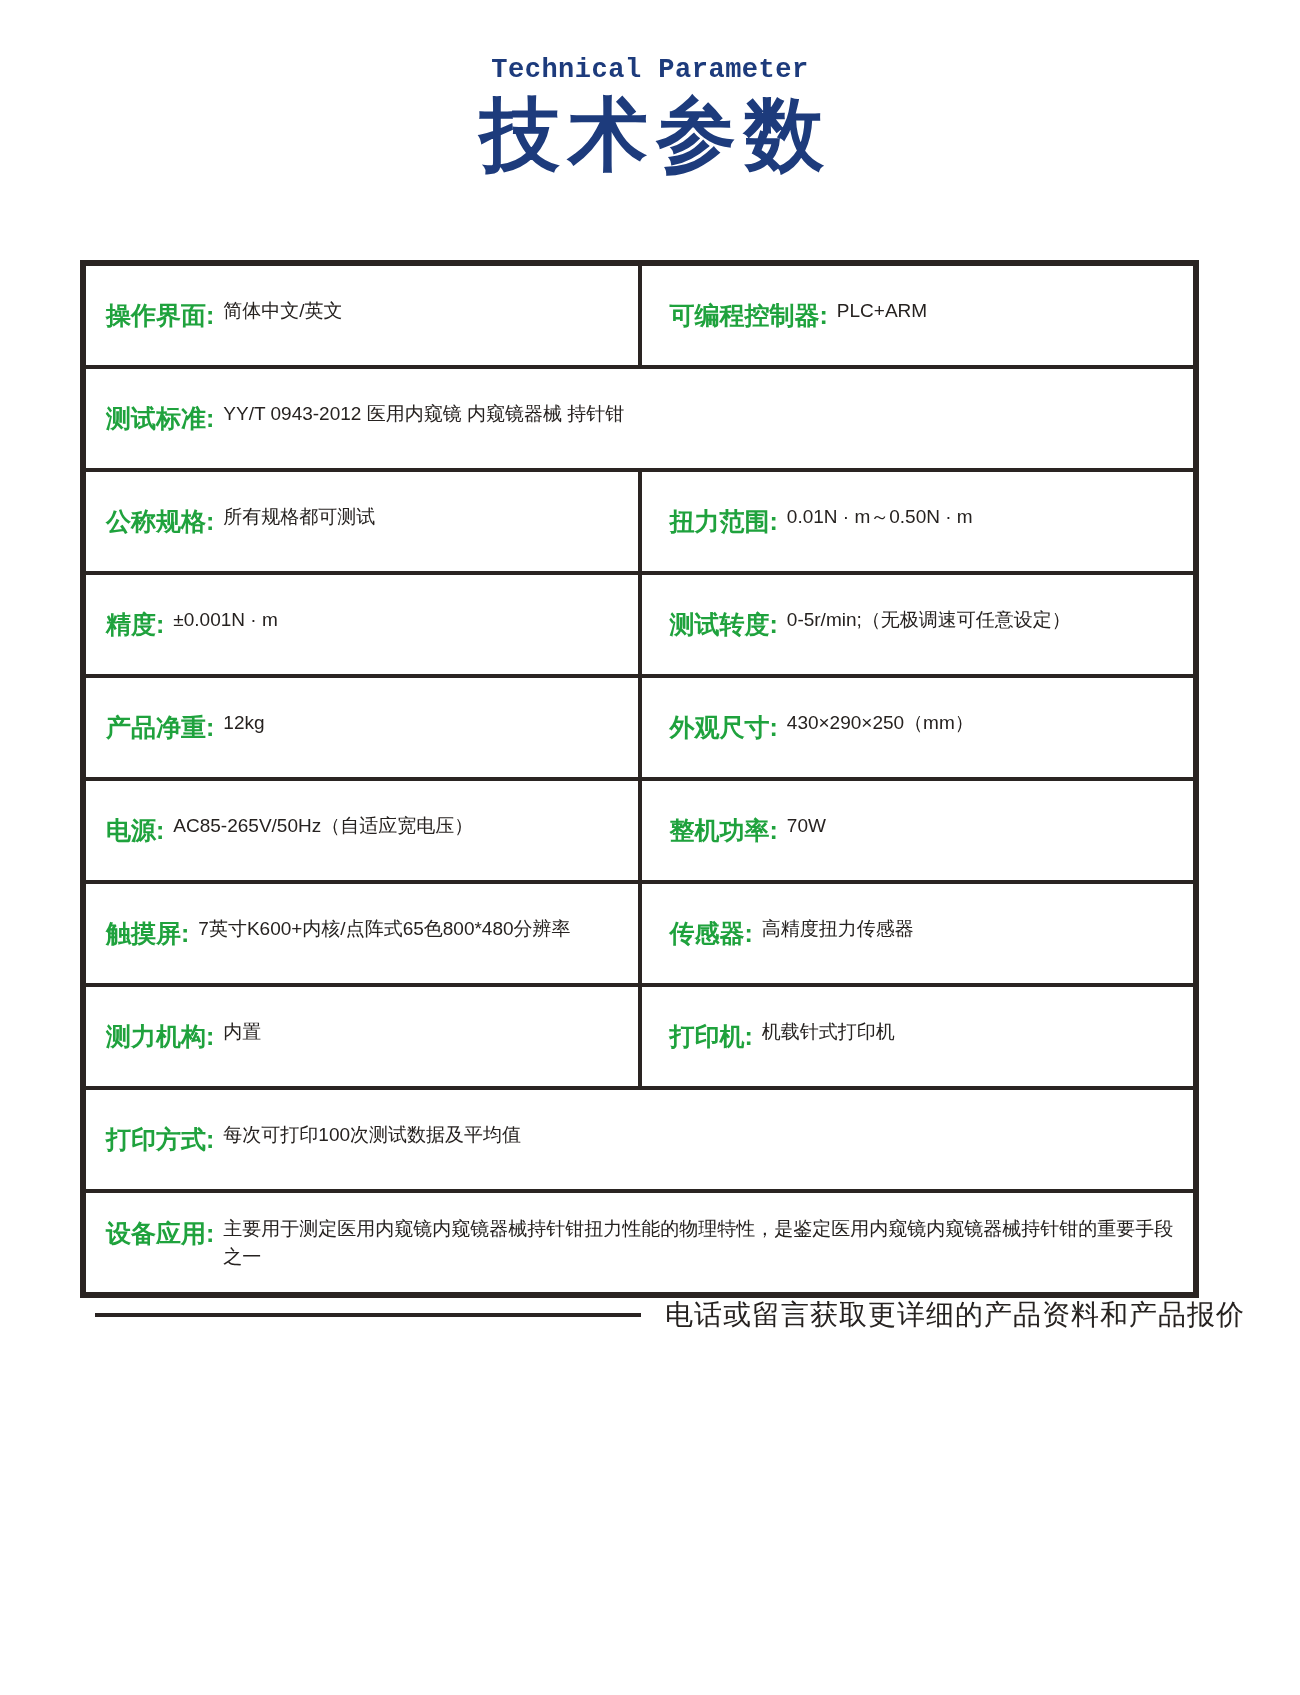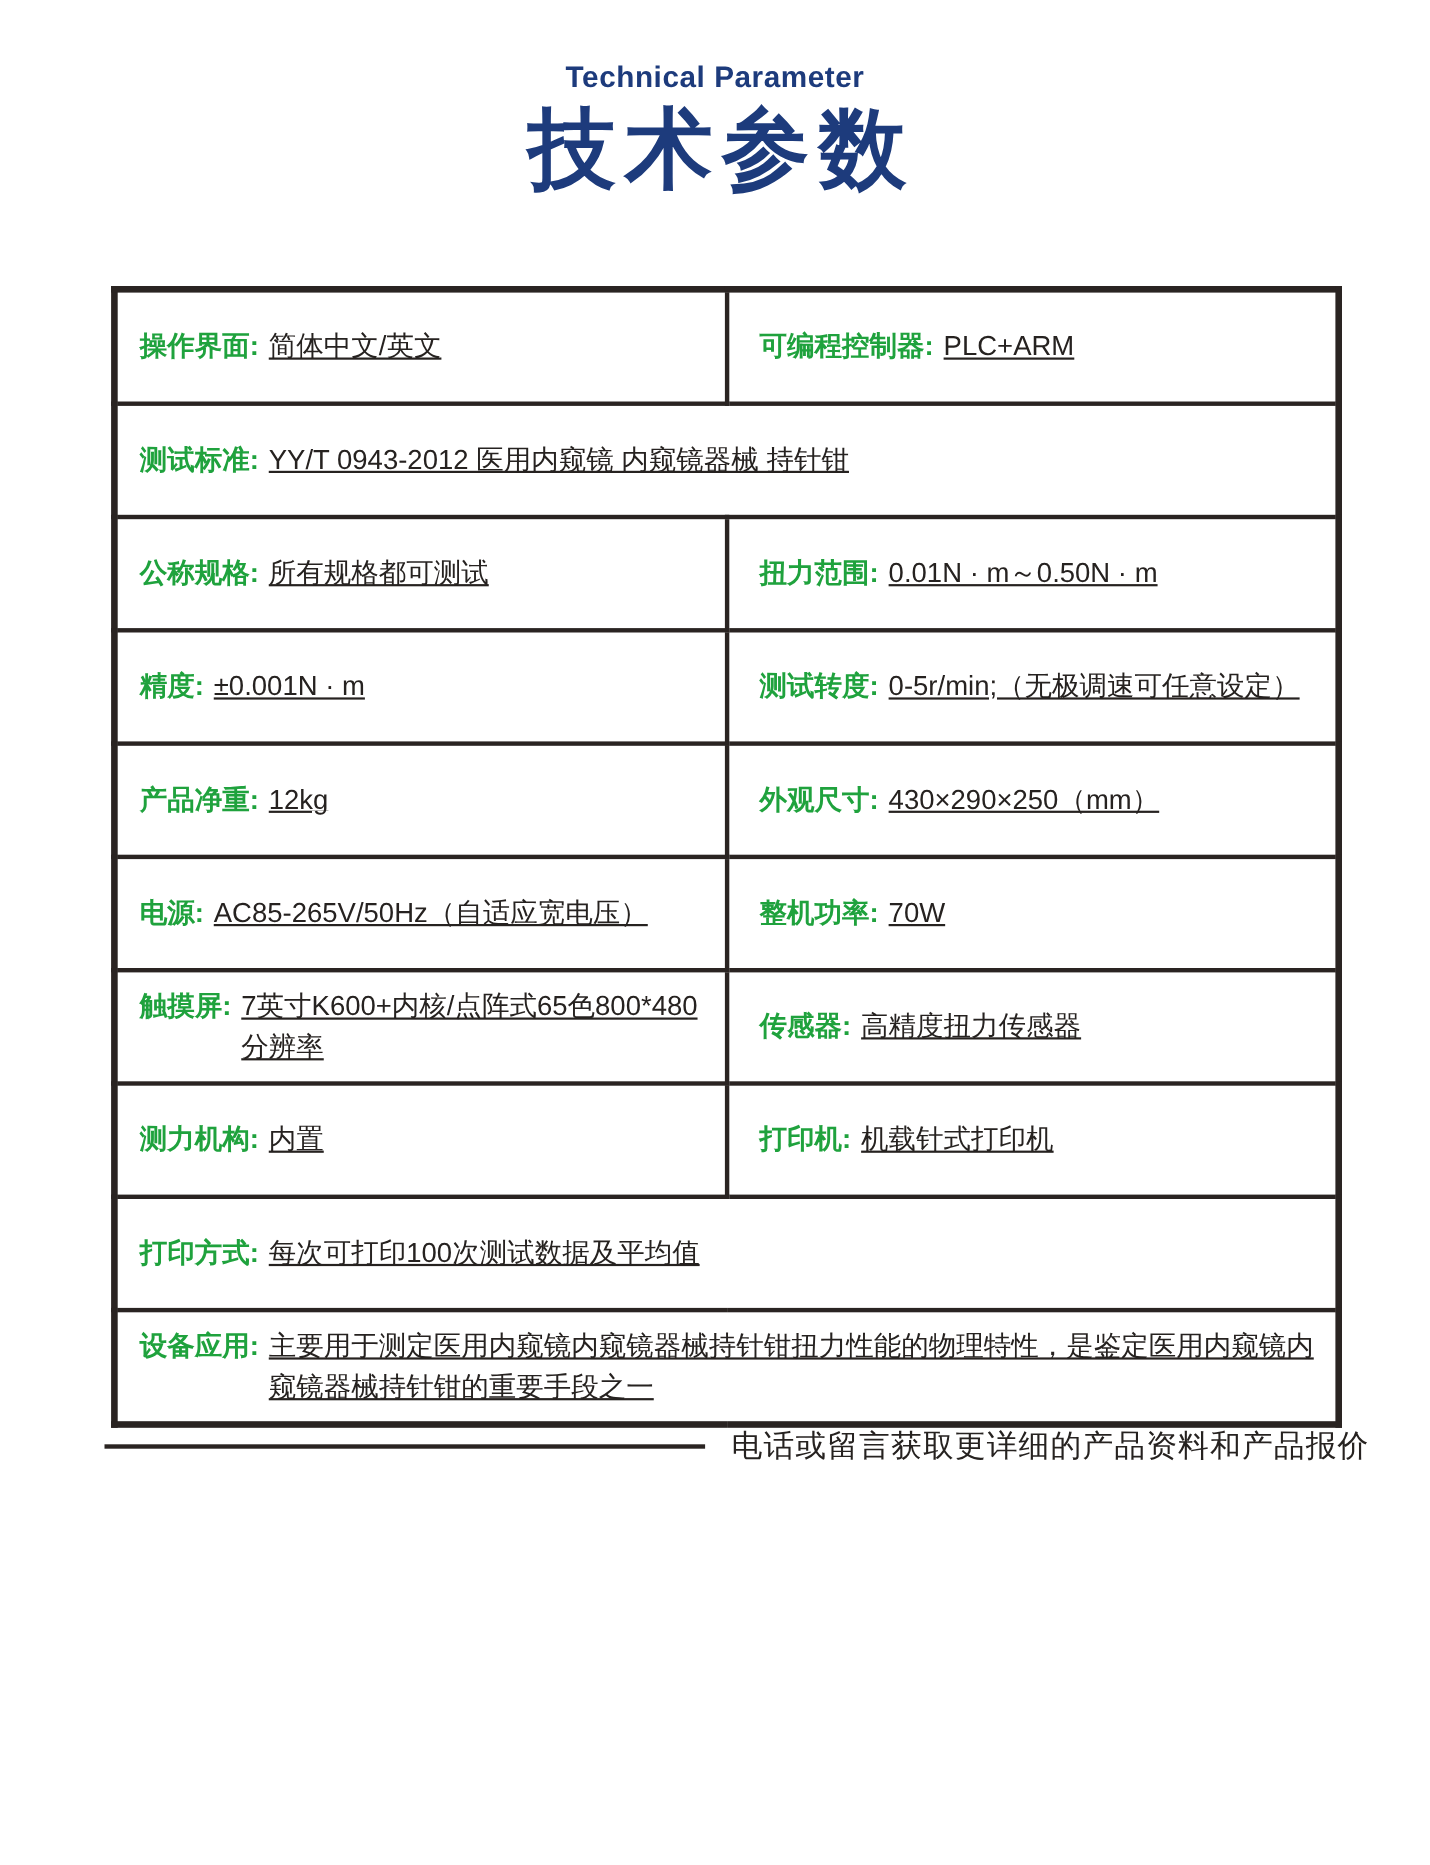--- a/index.html
+++ b/index.html
@@ -21,34 +21,35 @@
   
   .header {
     text-align: center;
     padding-top: 55px;
   }
   .subtitle {
     font-size: 27px;
     font-weight: bold;
     color: var(--title-blue, #1d3b7c);
     letter-spacing: 0.5px;
+    font-family: Liberation Mono, monospace;
   }
   .title {
     margin-top: 10px;
     font-size: 80px;
     font-weight: bold;
     color: var(--title-blue, #1d3b7c);
     letter-spacing: 8px;
     line-height: 1;
     padding-left: 12px;
   }
   
   .spec-table {
     position: absolute;
-    left: 101px;
+    left: 80px;
     top: 260px;
     width: 1119px;
     border-collapse: collapse;
     table-layout: fixed;
   }
   .spec-table td {
     border: 4px solid var(--border-dark, #2a2422);
     height: 99px;
     vertical-align: middle;
     padding: 0 12px 0 20px;
@@ -62,23 +63,22 @@
     line-height: 1.45;
   }
   .cell-label {
     font-weight: bold;
     font-size: 25px;
     color: var(--label-green, #1fa23d);
     white-space: nowrap;
     margin-right: 9px;
   }
   .cell-value {
-    font-size: 25px;
+    font-size: 19px;
     color: var(--text-dark, #262220);
-    text-decoration: underline;
   }
   
   .footer {
     position: absolute;
     left: 95px;
     top: 1296px;
     width: 1119px;
     display: flex;
     align-items: center;
   }

